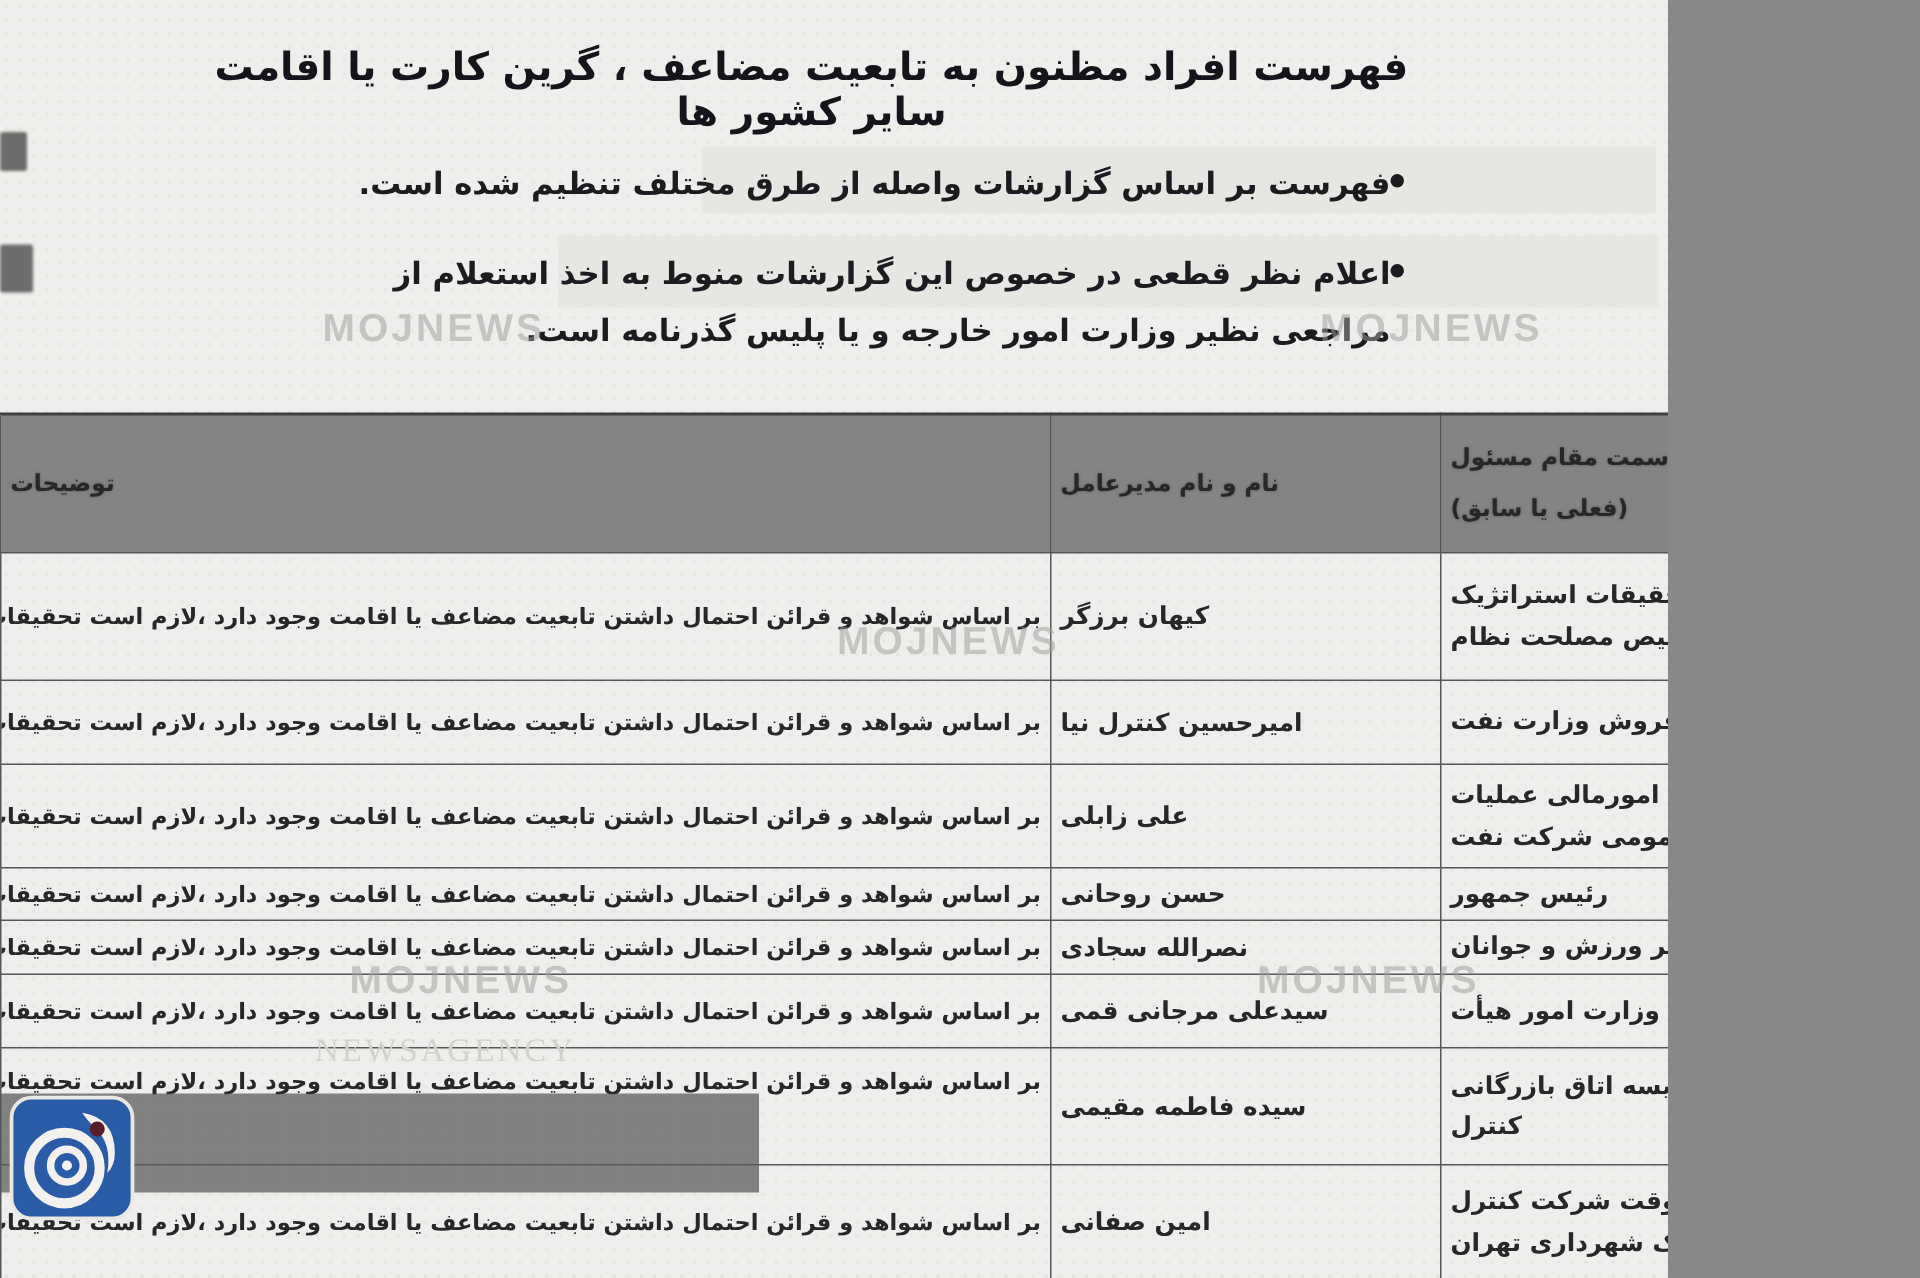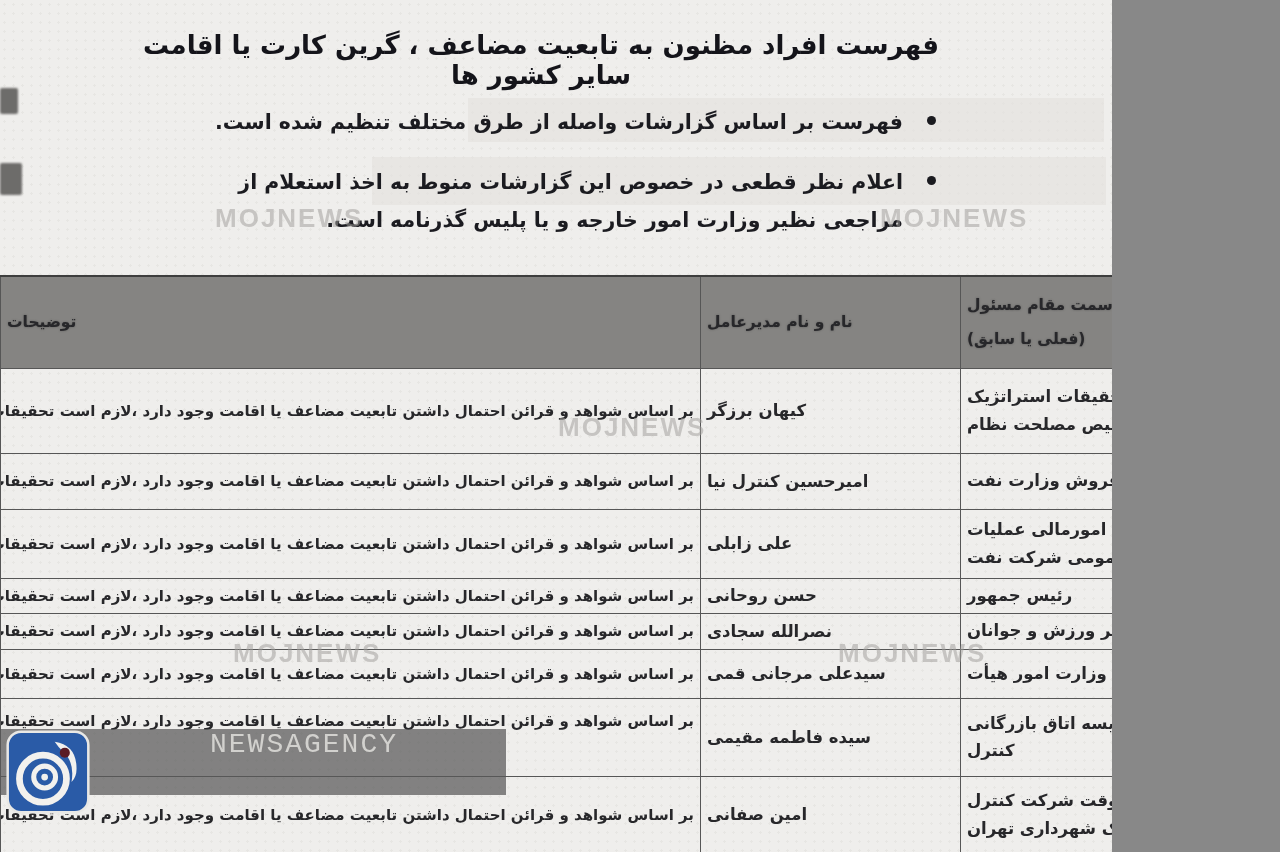--- a/index.html
+++ b/index.html
@@ -18,21 +18,21 @@
   .smudge.m1 { left:0; top:88px;  width:18px; height:26px; }
   .smudge.m2 { left:0; top:163px; width:22px; height:32px; }
 
   .doc-title {
     position:absolute; top:30px; left:120px; right:150px;
     text-align:center; direction:rtl;
     font-size:26px; font-weight:bold; color:#14141a; letter-spacing:0;
   }
   .bullet {
     position:absolute; right:176px; direction:rtl;
-    display:flex; align-items:flex-start; gap:24px;
+    display:flex; align-items:flex-start; gap:0;
     font-size:20.5px; font-weight:bold; color:#1b1b20;
   }
   .bullet .dot {
     flex:0 0 auto; width:9px; height:9px; margin-top:13px;
     background:#1b1b20; border-radius:50%;
   }
   .bullet.b1 { top:103px; }
   .bullet.b2 { top:163px; }
   .bullet .txt { text-align:right; line-height:38px; }
   .bullet.b2 .txt { width:722px; }
@@ -68,23 +68,23 @@
     position:absolute; left:0; top:729px; width:506px; height:66px;
     background:rgba(88,88,88,.72);
   }
   .logo { position:absolute; left:6px; top:728px; width:84px; height:88px; }
   .moj-word {
     position:absolute; left:96px; top:722px;
     font-family:"Liberation Sans", sans-serif; font-weight:bold;
     font-size:60px; color:#efeeeb; letter-spacing:2px; line-height:1;
   }
   .moj-agency {
-    position:absolute; left:210px; top:731px;
-    font-family:Liberation Mono, monospace;
-    font-size:28px; color:#d2d1ce; letter-spacing:2px; line-height:1;
+    position:absolute; left:210px; top:689px;
+    font-family:Liberation Serif, serif;
+    font-size:22px; color:#d2d1ce; letter-spacing:2px; line-height:1;
   }
 </style>
 </head>
 <body>
 
 <div class="page">
 
   <div class="shade s1"></div>
   <div class="shade s2"></div>
   <div class="smudge m1"></div>

